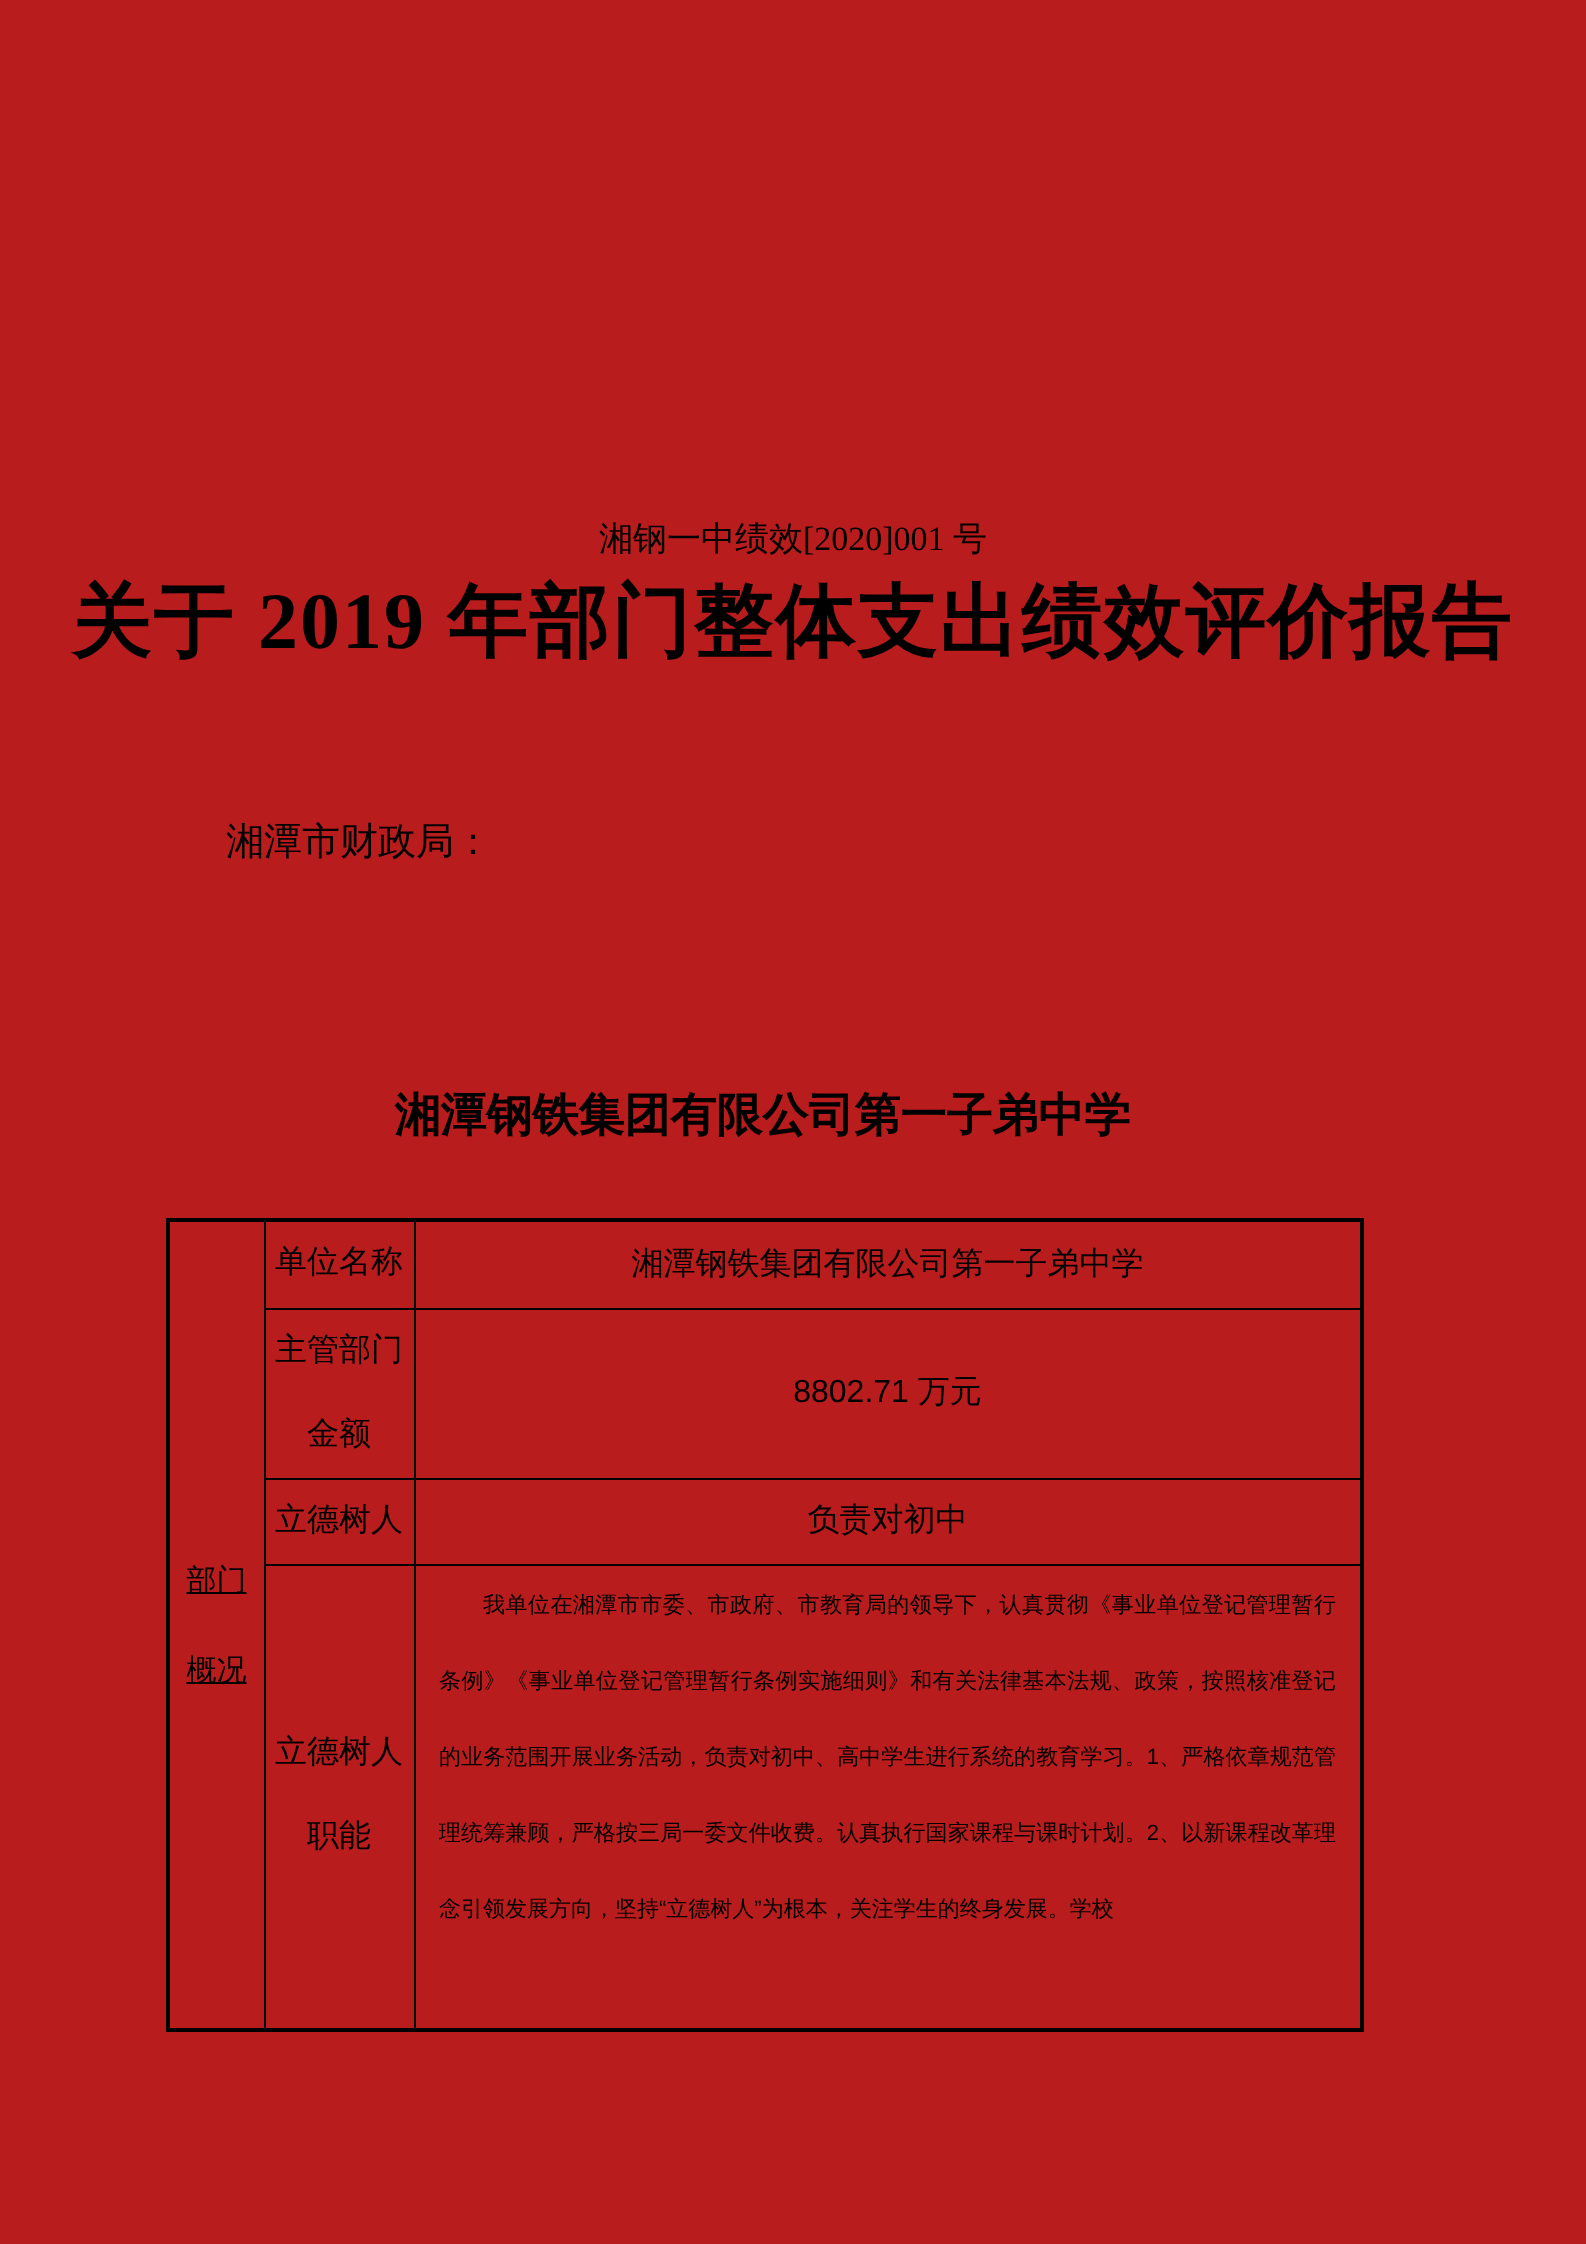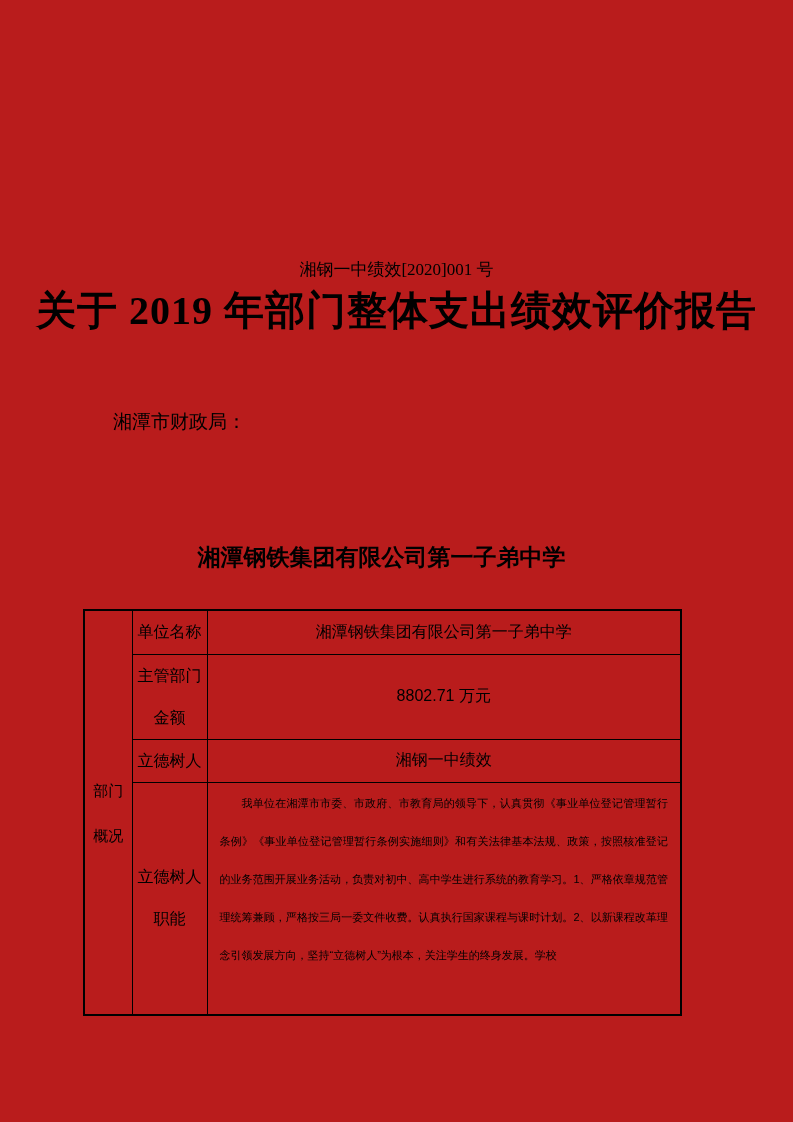--- a/index.html
+++ b/index.html
@@ -70,21 +70,21 @@
   table.overview td {
     border: 1px solid #000000;
     vertical-align: middle;
     overflow: hidden;
   }
   table.overview { border: 2px solid #000000; }
   td.section-cell {
     text-align: center;
     font-size: 15px;
   }
-  td.section-cell .vline { line-height: 45px; }
+  td.section-cell .vline { line-height: 45px; text-decoration: underline; }
   td.label-cell { text-align: center; }
   td.label-cell .lline { line-height: 42px; }
   td.label-cell .single { line-height: 20px; }
   td.value-cell { text-align: center; }
   td.value-cell.para {
     text-align: justify;
     vertical-align: top;
     font-size: 11px;
     line-height: 38px;
     padding: 1px 12px 0 12px;
@@ -133,21 +133,21 @@
         <td class="label-cell">
           <div class="lline">主管部门</div>
           <div class="lline">金额</div>
         </td>
         <td class="value-cell">8802.71 万元</td>
       </tr>
       <tr class="r3">
         <td class="label-cell">
           <div class="single">立德树人</div>
         </td>
-        <td class="value-cell">湘钢一中绩效</td>
+        <td class="value-cell">负责对初中</td>
       </tr>
       <tr class="r4">
         <td class="label-cell">
           <div class="lline">立德树人</div>
           <div class="lline">职能</div>
         </td>
         <td class="value-cell para">
           <div class="cell-par">我单位在湘潭市市委、市政府、市教育局的领导下，认真贯彻《事业单位登记管理暂行条例》《事业单位登记管理暂行条例实施细则》和有关法律基本法规、政策，按照核准登记的业务范围开展业务活动，负责对初中、高中学生进行系统的教育学习。1、严格依章规范管理统筹兼顾，严格按三局一委文件收费。认真执行国家课程与课时计划。2、以新课程改革理念引领发展方向，坚持“立德树人”为根本，关注学生的终身发展。学校</div>
         </td>
       </tr>

